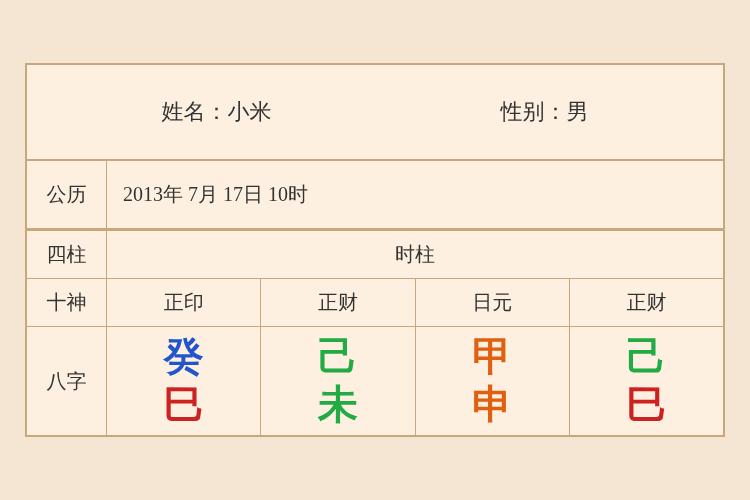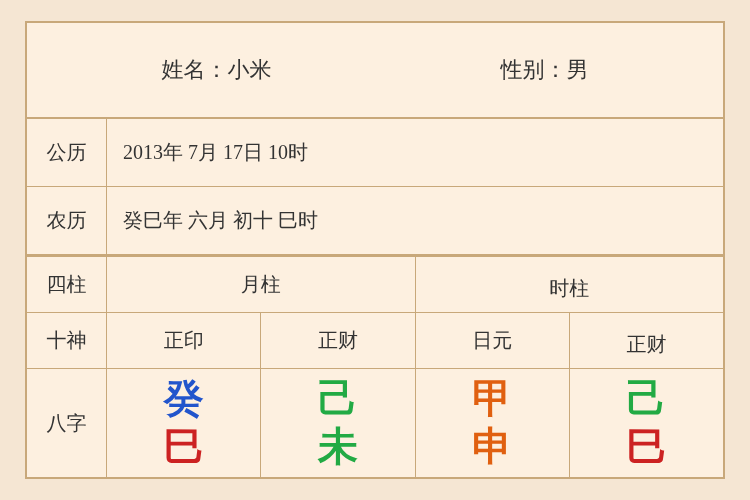--- a/index.html
+++ b/index.html
@@ -68,21 +68,20 @@
       text-align: center;
       font-size: 20px;
       color: #333;
       border-right: 1px solid #c8a87a;
       display: flex;
       align-items: center;
       justify-content: center;
     }
     .cell:last-child {
       border-right: none;
-      margin-top: 8px;
     }
     .cell-header {
       width: 80px;
       min-width: 80px;
       flex: none;
     }
     .bazhi-row {
       display: flex;
       border-bottom: none;
     }
@@ -119,30 +118,25 @@
   <div class="header-row">
     <span>姓名：小米</span>
     <span>性别：男</span>
   </div>
 
   <div class="info-row">
     <div class="info-label">公历</div>
     <div class="info-value">2013年 7月 17日 10时</div>
   </div>
 
-  <div class="info-row">
-    <div class="info-label">农历</div>
-    <div class="info-value">癸巳年 六月 初十 巳时</div>
-  </div>
 
   <div class="table-section">
 
     <div class="table-row">
       <div class="cell cell-header">四柱</div>
-      <div class="cell">月柱</div>
       <div class="cell">时柱</div>
     </div>
 
     <div class="table-row">
       <div class="cell cell-header">十神</div>
       <div class="cell">正印</div>
       <div class="cell">正财</div>
       <div class="cell">日元</div>
       <div class="cell">正财</div>
     </div>

